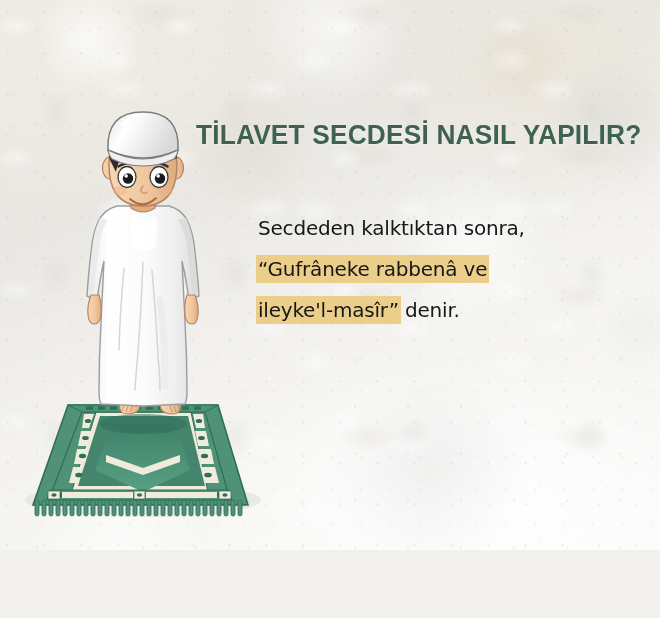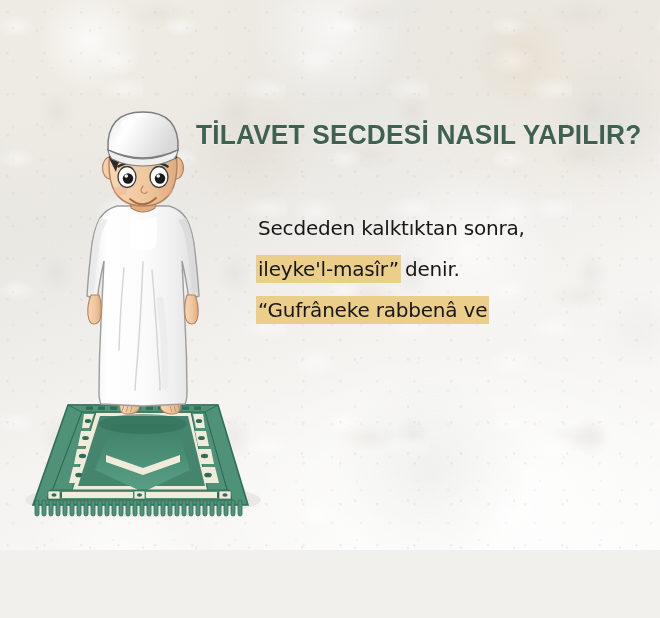--- a/index.html
+++ b/index.html
@@ -351,24 +351,24 @@
     </g>
   </svg>
 
   <div id="headline">TİLAVET SECDESİ NASIL YAPILIR?</div>
 
   <div id="body-copy">
     <span class="ln">
       <span>Secdeden kalktıktan sonra,</span>
     </span>
     <span class="ln">
-      <span class="hl">ileyke'l-masîr”</span><span> denir.</span>
+      <span class="hl">“Gufrâneke rabbenâ ve</span>
     </span>
     <span class="ln">
-      <span class="hl">“Gufrâneke rabbenâ ve</span>
+      <span class="hl">ileyke'l-masîr”</span><span> denir.</span>
     </span>
   </div>
 
   <div id="logo">
     <span>fikriyat</span><span class="dom">.com</span>
   </div>
 
 </div>
 
 </body></html>

